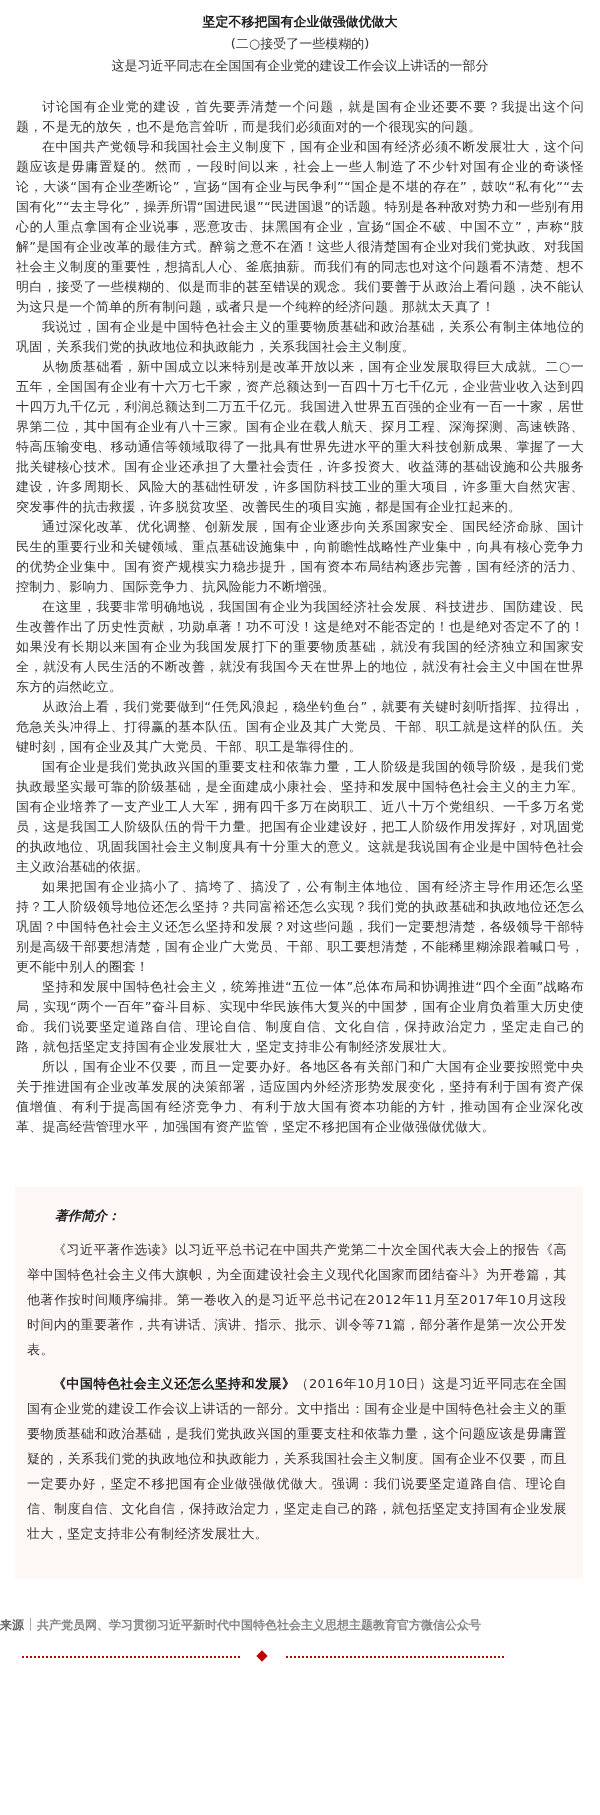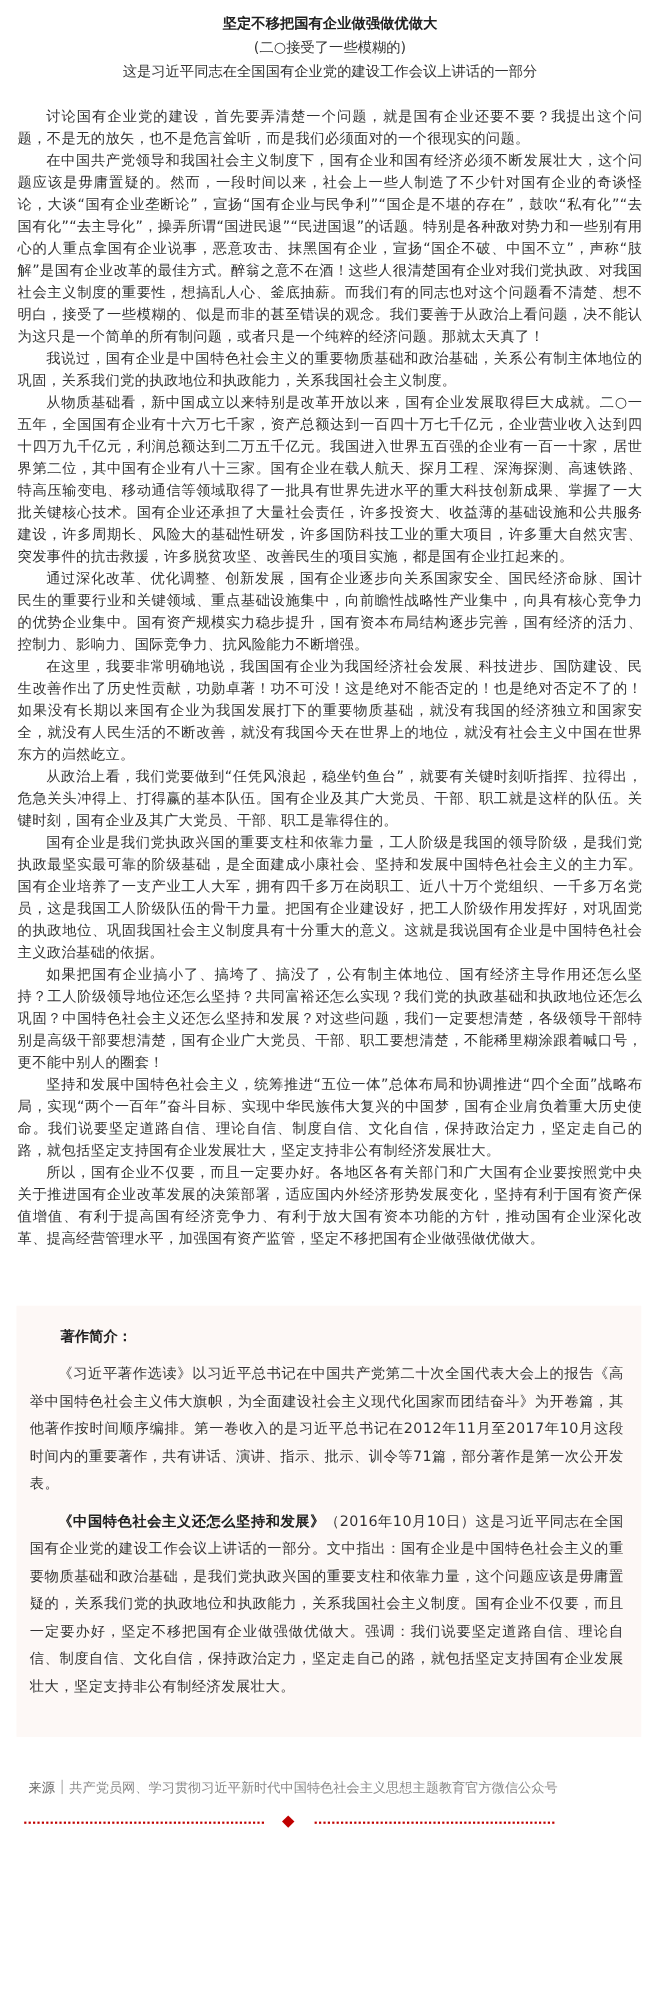--- a/index.html
+++ b/index.html
@@ -45,36 +45,38 @@
       background: #fdf8f6;
       padding: 18px 16px 24px 12px;
     }
     .intro-heading {
       font-size: 13px;
       font-weight: bold;
       color: #222222;
       padding-left: 28px;
       line-height: 22px;
       margin-bottom: 10px;
+      font-style: italic;
     }
     .intro-para {
       font-size: 13px;
       line-height: 25px;
       text-indent: 2em;
       text-align: justify;
       color: #333333;
       margin-bottom: 9px;
       letter-spacing: 0.4px;
     }
     .intro-para b { color: #222222; }
     .source {
-      margin: 36px 0 0 26px;
+      margin: 36px 0 0 0;
       font-size: 12px;
       color: #888888;
       line-height: 20px;
+      font-weight: bold;
     }
     .source .label { color: #666666; }
     .source .sep {
       display: inline-block;
       width: 1px;
       height: 13px;
       background: #aaaaaa;
       margin: 0 6px;
       vertical-align: -2px;
     }

